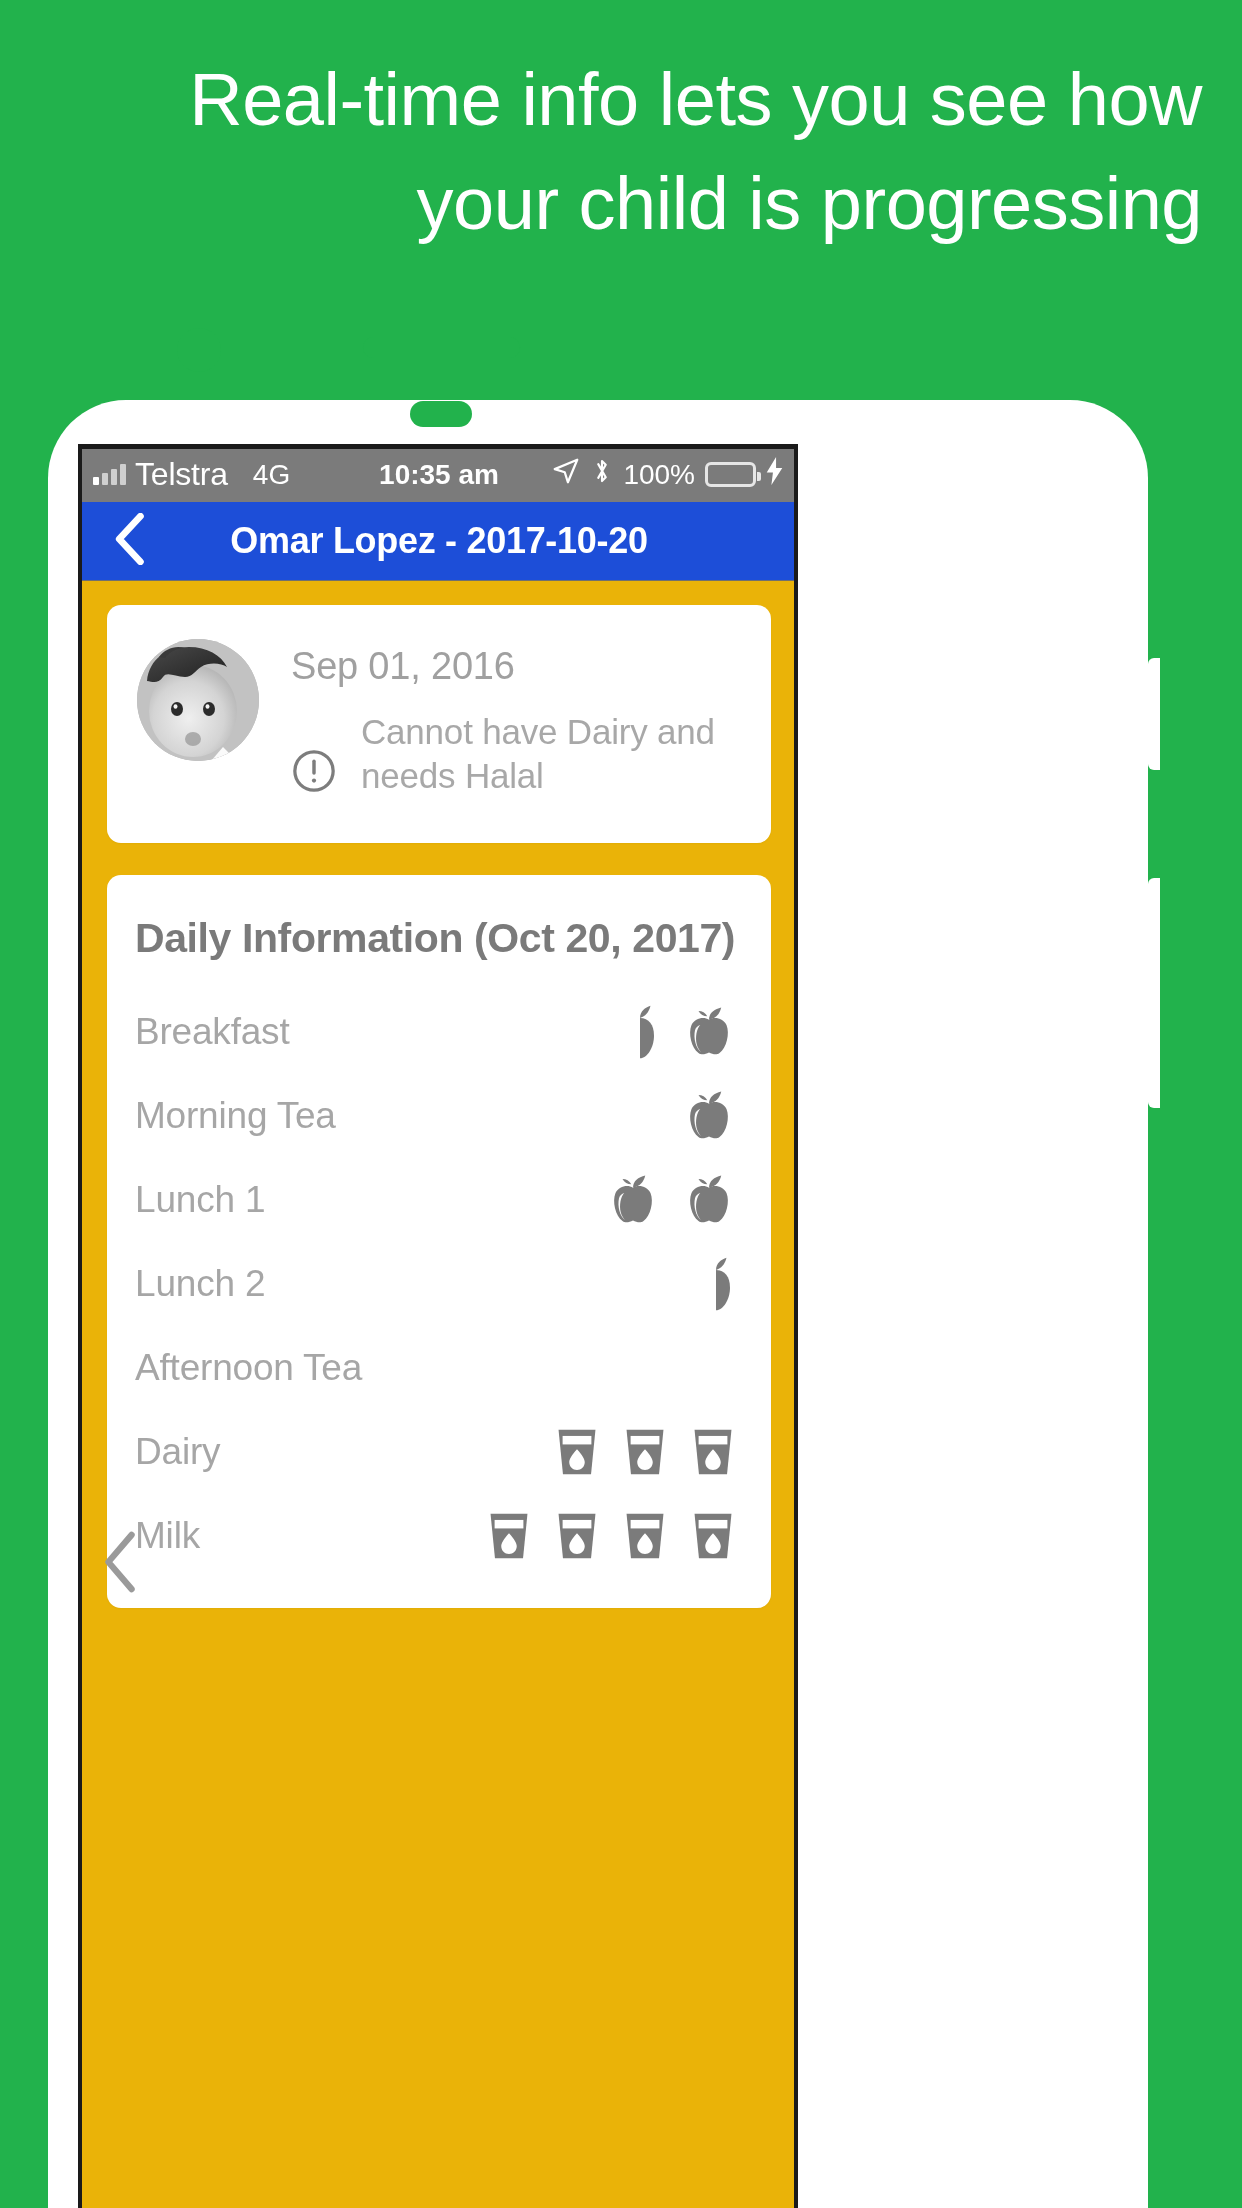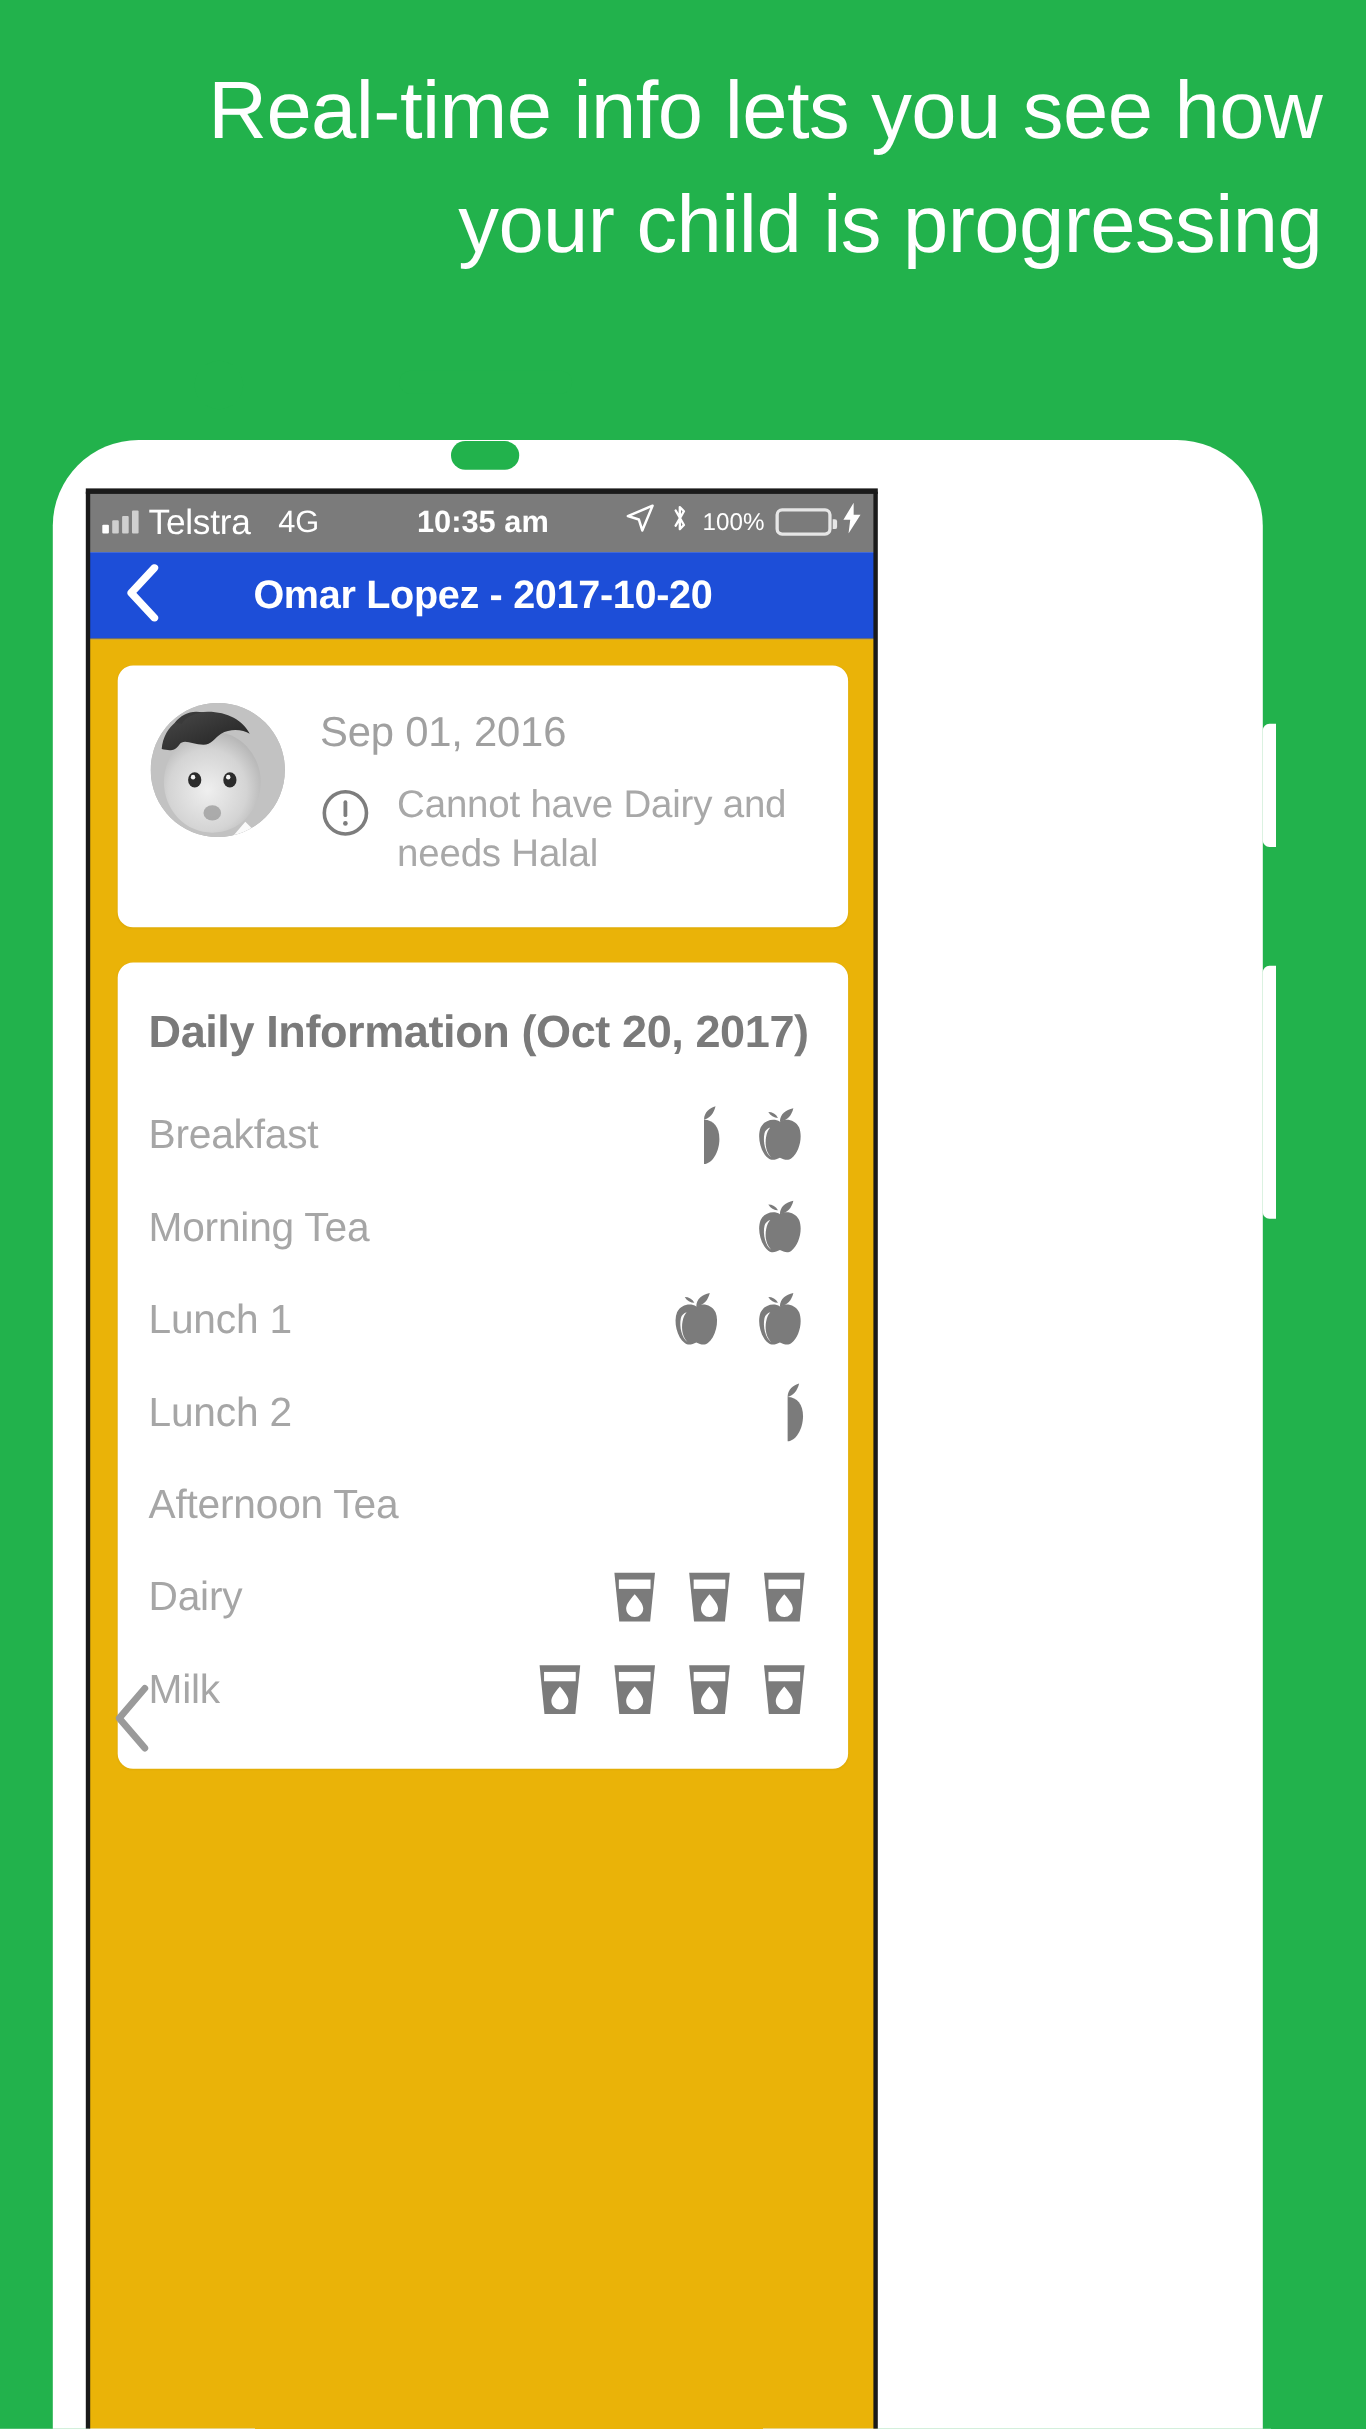--- a/index.html
+++ b/index.html
@@ -162,21 +162,21 @@
     font-size: 28px;
     font-weight: bold;
     pointer-events: none;
   }
   .sb-right {
     margin-left: auto;
     display: flex;
     align-items: center;
     gap: 10px;
   }
-  .battery-pct { font-size: 22px; }
+  .battery-pct { font-size: 28px; }
   .battery {
     width: 51px; height: 25px;
     border: 3px solid #e6e6e6;
     border-radius: 6px;
     position: relative;
     padding: 2px;
   }
   .battery::after {
     content: "";
     position: absolute;
@@ -247,21 +247,21 @@
   }
   .avatar svg { display: block; width: 100%; height: 100%; }
   .profile-info { margin-left: 32px; padding-top: 6px; flex: 1; }
   .profile-dob {
     color: #a0a0a0;
     font-size: 38px;
     letter-spacing: -0.2px;
   }
   .alert-row {
     display: flex;
-    align-items: flex-start;
+    align-items: flex-end;
     margin-top: 22px;
     gap: 24px;
   }
   .alert-icon { flex: 0 0 46px; margin-top: 6px; }
   .alert-text {
     color: #a8a8a8;
     font-size: 35px;
     line-height: 44px;
     letter-spacing: -0.2px;
   }

